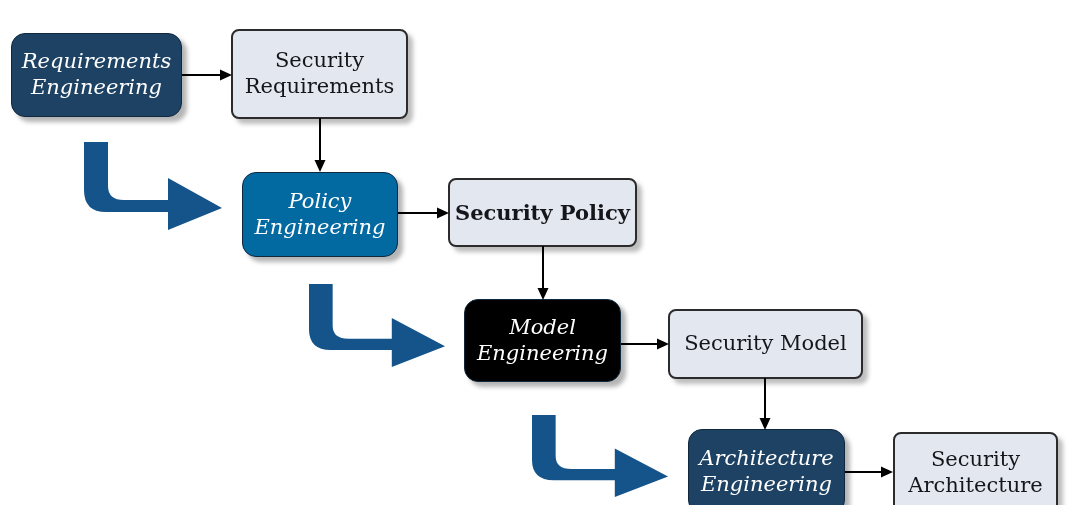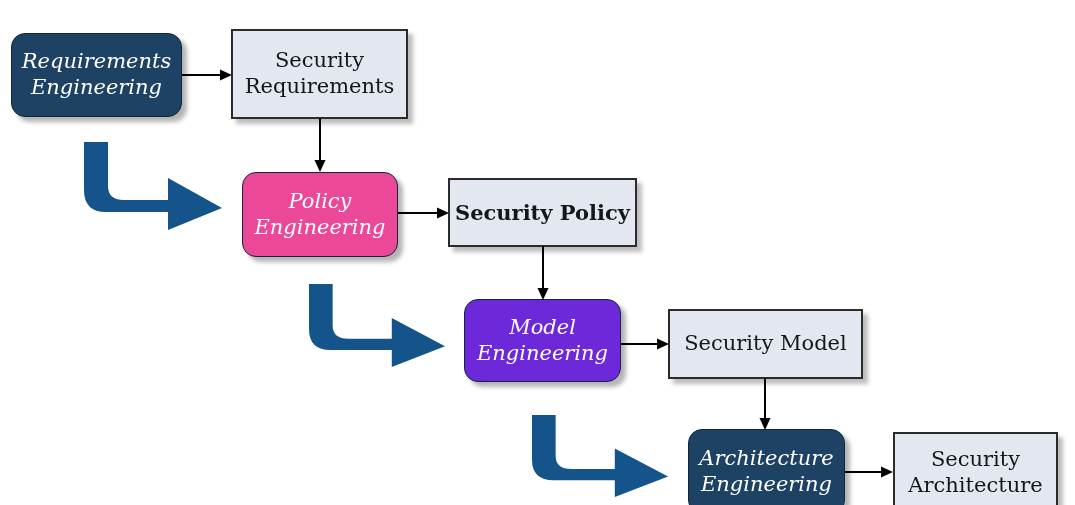--- a/index.html
+++ b/index.html
@@ -45,21 +45,21 @@
     color: #ffffff;
     font-style: italic;
     font-size: 21px;
     box-shadow: 5px 5px 4px rgba(60,60,60,0.38);
   }
 
   
   .node.artifact {
     background: #e3e7ef;
     border: 2px solid #2b2b2b;
-    border-radius: 0;
+    border-radius: 8px;
     color: #14161a;
     font-style: normal;
     font-size: 21px;
     box-shadow: 5px 5px 4px rgba(110,110,110,0.45);
     align-items: center;
   }
 
   
   .connector {
     position: absolute;
@@ -86,30 +86,30 @@
   <div class="node process" id="n0" style="left: 11px; top: 9px; width: 171px; height: 84px; background: rgb(30, 66, 99); border-color: rgb(16, 40, 62); color: rgb(255, 255, 255);">
     <span class="label">Requirements
 Engineering</span>
   </div>
 
   <div class="node artifact" id="n1" style="left: 231px; top: 5px; width: 177px; height: 90px; background: rgb(227, 231, 239); border-color: rgb(43, 43, 43); color: rgb(20, 22, 26);">
     <span class="label">Security
 Requirements</span>
   </div>
 
-  <div class="node process" id="n2" style="left: 242px; top: 148px; width: 156px; height: 85px; background: #ec4899; border-color: rgb(16, 40, 62); color: rgb(255, 255, 255);">
+  <div class="node process" id="n2" style="left: 242px; top: 148px; width: 156px; height: 85px; background: #0369a1; border-color: rgb(16, 40, 62); color: rgb(255, 255, 255);">
     <span class="label">Policy
 Engineering</span>
   </div>
 
   <div class="node artifact" id="n3" style="left: 448px; top: 154px; width: 189px; height: 69px; background: rgb(227, 231, 239); border-color: rgb(43, 43, 43); color: rgb(20, 22, 26); font-weight: bold;">
     <span class="label">Security Policy</span>
   </div>
 
-  <div class="node process" id="n4" style="left: 464px; top: 275px; width: 157px; height: 83px; background: #6d28d9; border-color: rgb(16, 40, 62); color: rgb(255, 255, 255);">
+  <div class="node process" id="n4" style="left: 464px; top: 275px; width: 157px; height: 83px; background: #000000; border-color: rgb(16, 40, 62); color: rgb(255, 255, 255);">
     <span class="label">Model
 Engineering</span>
   </div>
 
   <div class="node artifact" id="n5" style="left: 668px; top: 285px; width: 195px; height: 70px; background: rgb(227, 231, 239); border-color: rgb(43, 43, 43); color: rgb(20, 22, 26);">
     <span class="label">Security Model</span>
   </div>
 
   <div class="node process" id="n6" style="left: 688px; top: 405px; width: 157px; height: 85px; background: rgb(30, 66, 99); border-color: rgb(16, 40, 62); color: rgb(255, 255, 255);">
     <span class="label">Architecture

